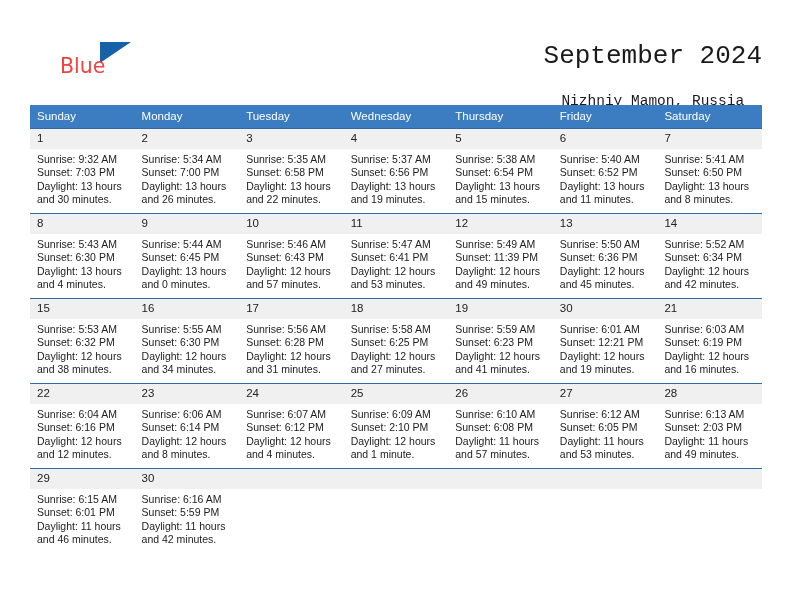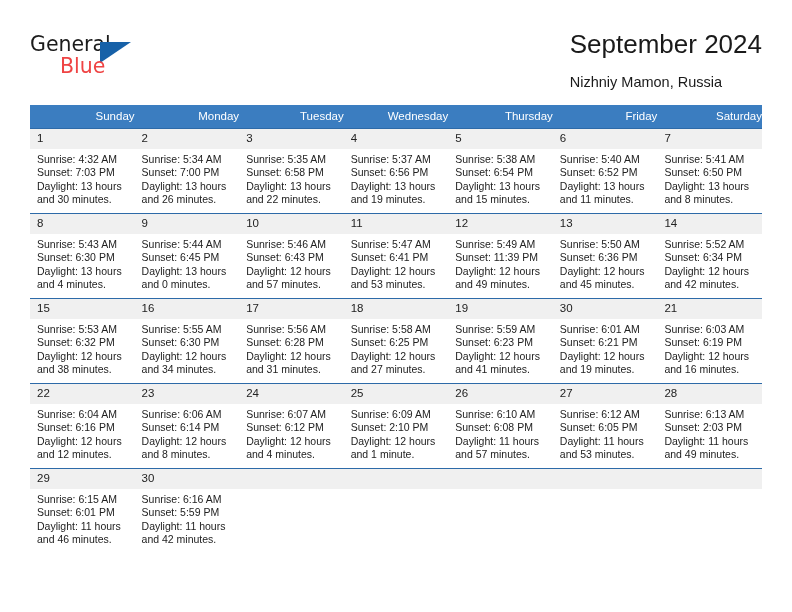--- a/index.html
+++ b/index.html
@@ -60,54 +60,55 @@
     left: 70px;
     top: 10px;
     width: 0;
     height: 0;
     border-left: 31px solid #1761a8;
     border-bottom: 21px solid transparent;
   }
   .title-block {
     position: absolute;
     right: 0;
-    top: 0;
-    text-align: left;
+    top: 12px;
+    text-align: center;
+    font-family: Liberation Mono, monospace;
   }
   .cal-title {
     font-size: 26px;
     font-weight: 400;
     color: #1a1a1a;
     line-height: 32px;
     white-space: nowrap;
   }
   .cal-subtitle {
     font-size: 14.5px;
     font-weight: 400;
     color: #1a1a1a;
     line-height: 22px;
-    margin-top: 11px;
+    margin-top: 18px;
     white-space: nowrap;
   }
 
   
   .calendar {
     position: absolute;
     left: 30px;
     top: 105px;
     width: 732px;
     border-collapse: collapse;
     table-layout: fixed;
   }
   .calendar th {
     background: #3b7dc0;
     color: #ffffff;
     font-size: 11.5px;
     font-weight: 400;
-    text-align: right;
+    text-align: left;
     padding: 4px 0 5px 7px;
     line-height: 14px;
     border: none;
   }
   .calendar td {
     vertical-align: top;
     padding: 0;
     border: none;
     border-top: 1.2px solid #2d6aa8;
     height: 84px;
@@ -135,21 +136,20 @@
   }
 </style>
 </head>
 <body>
 
 <div class="page">
 
   <div class="header">
 
     <div class="brand">
-      <span class="brand-general">General</span>
       <span class="brand-triangle"></span>
       <span class="brand-blue">Blue</span>
     </div>
 
     <div class="title-block">
       <div class="cal-title">September 2024</div>
       <div class="cal-subtitle">Nizhniy Mamon, Russia</div>
     </div>
 
   </div>
@@ -164,21 +164,21 @@
         <th>Thursday</th>
         <th>Friday</th>
         <th>Saturday</th>
       </tr>
     </thead>
     <tbody>
         <tr>
           <td>
             <div class="daynum">1</div>
             <div class="info">
-              <div>Sunrise: 4:32 AM</div>
+              <div>Sunrise: 9:32 AM</div>
               <div>Sunset: 7:03 PM</div>
               <div>Daylight: 13 hours</div>
               <div>and 30 minutes.</div>
             </div>
           </td>
           <td>
             <div class="daynum">2</div>
             <div class="info">
               <div>Sunrise: 5:34 AM</div>
               <div>Sunset: 7:00 PM</div>
@@ -340,21 +340,21 @@
               <div>Sunrise: 5:59 AM</div>
               <div>Sunset: 6:23 PM</div>
               <div>Daylight: 12 hours</div>
               <div>and 41 minutes.</div>
             </div>
           </td>
           <td>
             <div class="daynum">30</div>
             <div class="info">
               <div>Sunrise: 6:01 AM</div>
-              <div>Sunset: 6:21 PM</div>
+              <div>Sunset: 12:21 PM</div>
               <div>Daylight: 12 hours</div>
               <div>and 19 minutes.</div>
             </div>
           </td>
           <td>
             <div class="daynum">21</div>
             <div class="info">
               <div>Sunrise: 6:03 AM</div>
               <div>Sunset: 6:19 PM</div>
               <div>Daylight: 12 hours</div>

